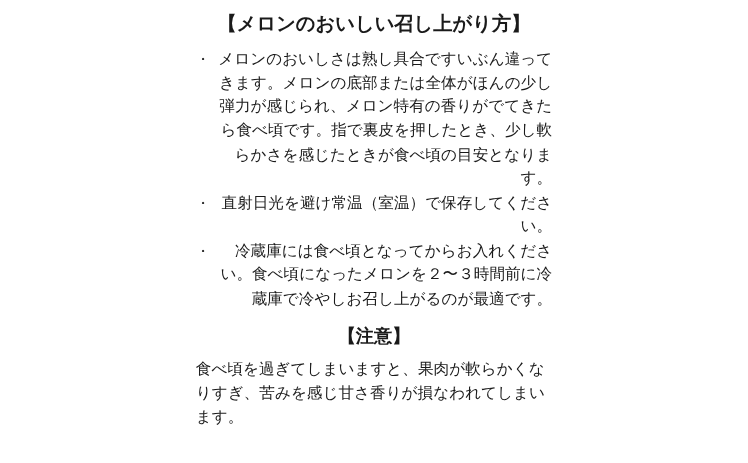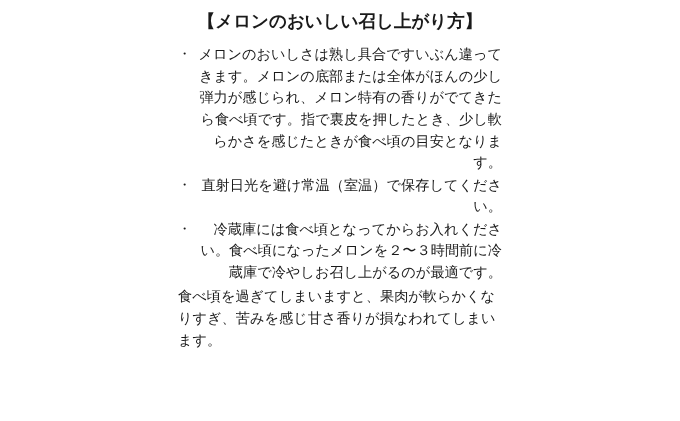--- a/index.html
+++ b/index.html
@@ -97,17 +97,18 @@
       <li>
         <span class="bullet-mark">・</span>
         <span class="bullet-text">直射日光を避け常温（室温）で保存してください。</span>
       </li>
       <li>
         <span class="bullet-mark">・</span>
         <span class="bullet-text">冷蔵庫には食べ頃となってからお入れください。食べ頃になったメロンを２〜３時間前に冷蔵庫で冷やしお召し上がるのが最適です。</span>
       </li>
     </ul>
 
+    <h2 class="section-head">【注意】</h2>
 
     <p class="para">食べ頃を過ぎてしまいますと、果肉が軟らかくなりすぎ、苦みを感じ甘さ香りが損なわれてしまいます。</p>
 
   </div>
 </div>
 
 </body></html>

